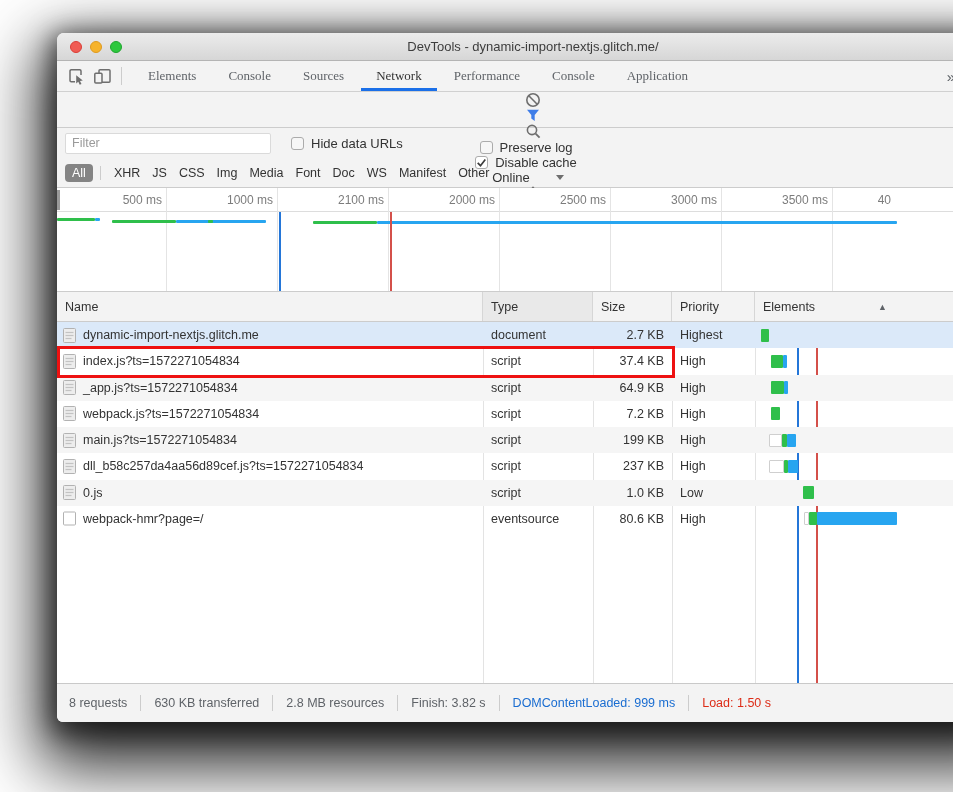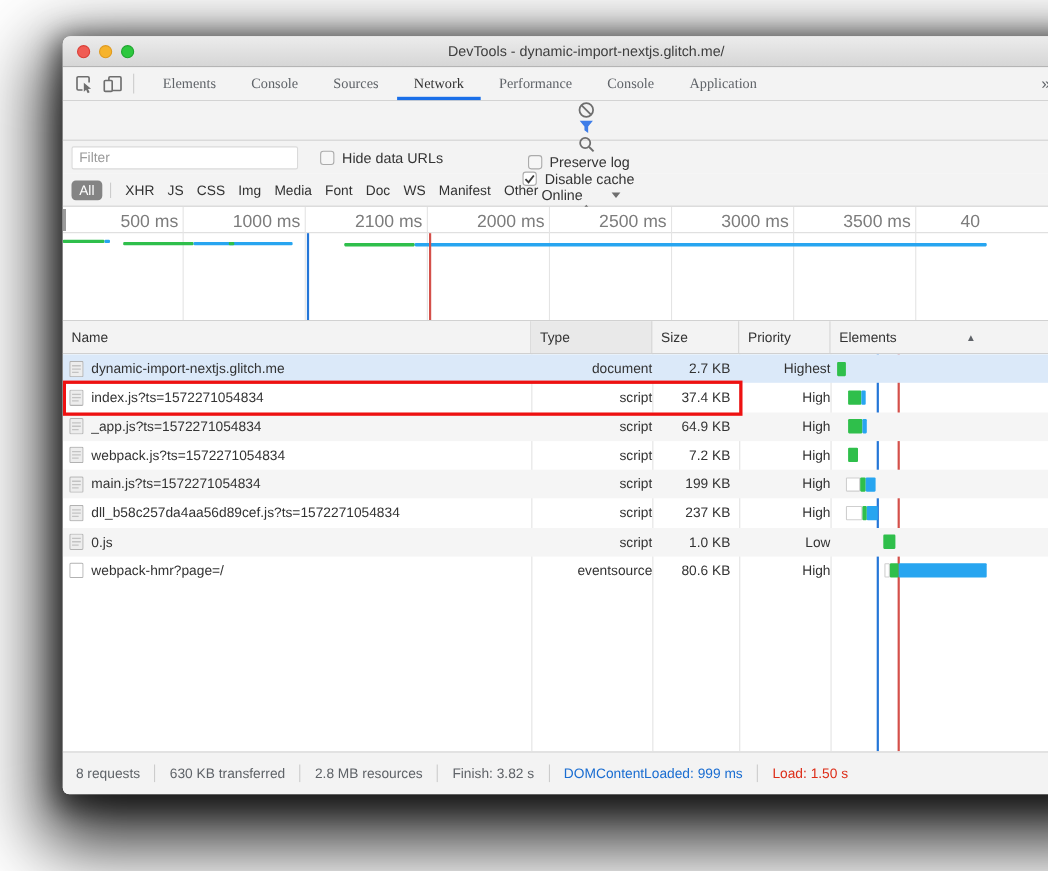--- a/index.html
+++ b/index.html
@@ -56,21 +56,21 @@
   .typefilter-row { height: 30px; background: #f3f3f3; border-bottom: 1px solid #ccc;
     display: flex; align-items: center; padding: 0 8px; font-size: 12.5px; color: #333; }
   .pill { padding: 2px 7px; margin-right: 2px; border-radius: 4px; }
   .pill.selected { background: #848484; color: #fff; }
   .pill-div { width: 1px; height: 14px; background: #ccc; margin: 0 7px 0 5px; }
   .pill-rest { margin: 0 6px; }
   
   .overview { height: 104px; background: #fff; border-bottom: 1px solid #ccc; position: relative; overflow: hidden; }
   .ov-labelstrip { position: absolute; left: 0; right: 0; top: 0; height: 24px; border-bottom: 1px solid #ddd; }
   .ov-grid { position: absolute; top: 0; bottom: 0; width: 1px; background: #e4e4e4; }
-  .ov-tick { position: absolute; top: 5px; width: 80px; text-align: right; font-size: 16px; color: #7c7c7c; }
+  .ov-tick { position: absolute; top: 5px; width: 80px; text-align: right; font-size: 12px; color: #7c7c7c; }
   .ov-bar { position: absolute; height: 3px; border-radius: 1px; }
   .ov-line { position: absolute; top: 24px; bottom: 0; width: 2px; }
   .ov-notch { position: absolute; left: 0; top: 2px; width: 3px; height: 20px; background: #9a9a9a; }
   .seg-green { background: #2fbf4b; }
   .seg-blue { background: #27a5f0; }
   .seg-wait { background: #fff; border: 1px solid #cfcfcf; }
   
   .grid-header { height: 30px; background: #f3f3f3; border-bottom: 1px solid #ccc;
     display: flex; font-size: 12.5px; color: #333; position: relative; }
   .hcell { display: flex; align-items: center; padding-left: 8px; border-right: 1px solid #d6d6d6; position: relative; }
@@ -78,21 +78,21 @@
   .col-name { width: 426px; } .col-type { width: 110px; } .col-size { width: 79px; }
   .col-priority { width: 83px; } .col-waterfall { width: 142px; }
   .hcell.shaded { background: #e9e9e9; }
   .sort-arrow { position: absolute; right: 10px; font-size: 9px; color: #5f6368; }
   .grid-body { position: relative; height: 361px; background: #fff; overflow: hidden; }
   .vline { position: absolute; top: 0; bottom: 0; width: 1px; background: #e3e3e3; }
   .evline { position: absolute; top: 0; bottom: 0; width: 2px; }
   .row { height: 26.25px; display: flex; align-items: center; font-size: 12.5px; color: #333; position: relative; }
   .row.stripe { background: #f5f5f5; }
   .row.selected { background: #dbe9f9; }
-  .cell { padding-left: 8px; white-space: nowrap; overflow: hidden; text-align: right; }
+  .cell { padding-left: 8px; white-space: nowrap; overflow: hidden; }
   .cell.name { width: 426px; display: flex; align-items: center; padding-left: 6px; }
   .cell.type { width: 110px; }
   .cell.size { width: 79px; text-align: right; padding-right: 8px; padding-left: 0; }
   .cell.priority { width: 83px; }
   .rowicon { margin-right: 7px; flex: none; display: flex; }
   .wseg { position: absolute; height: 13px; top: 6.5px; border-radius: 1px; }
   .redbox { position: absolute; border: 3px solid #ee1111; background: transparent; z-index: 5; }
   
   .statusbar { height: 39px; border-top: 1px solid #c9c9c9; background: #f3f3f3;
     display: flex; align-items: center; padding: 0 12px; font-size: 12.5px; color: #5f6368; }

